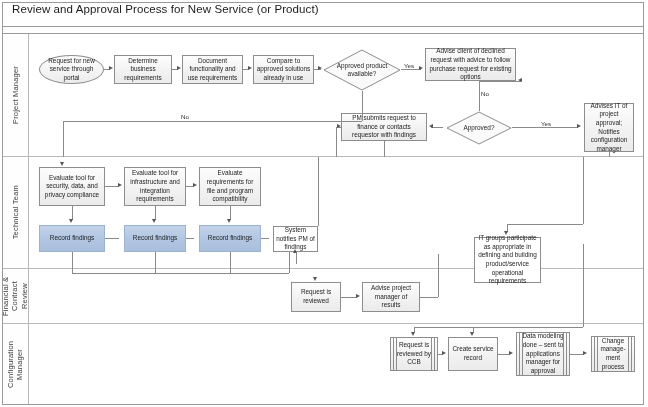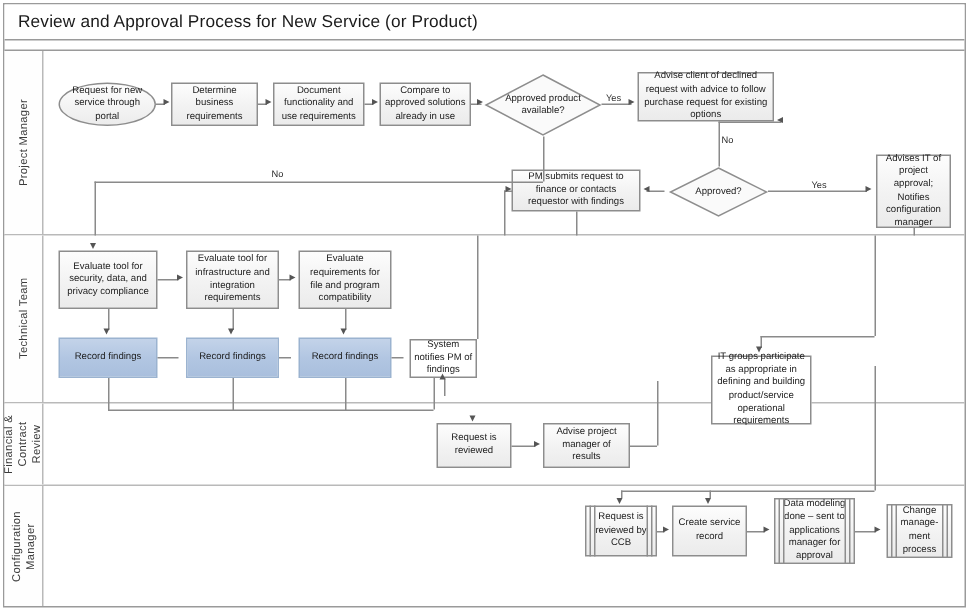--- a/index.html
+++ b/index.html
@@ -14,21 +14,21 @@
   }
   
   .outer-frame{
     position:absolute;left:2px;top:2px;width:642px;height:403px;
     border:1px solid #9a9a9a;box-sizing:border-box;background:#fff;
   }
   
   .title-bar{
     position:absolute;left:3px;top:3px;width:640px;height:24px;
     border-bottom:1px solid #9a9a9a;box-sizing:border-box;
-    display:flex;align-items:center;background:#fff;
+    display:flex;background:#fff;
   }
   .title-bar .title-text{
     font-size:11.5px;color:#1b1b1b;padding-left:9px;letter-spacing:0.1px;
     white-space:nowrap;
   }
   
   .pool{
     position:absolute;left:3px;top:33px;width:640px;height:371px;
     box-sizing:border-box;border-top:1px solid #9a9a9a;
   }

